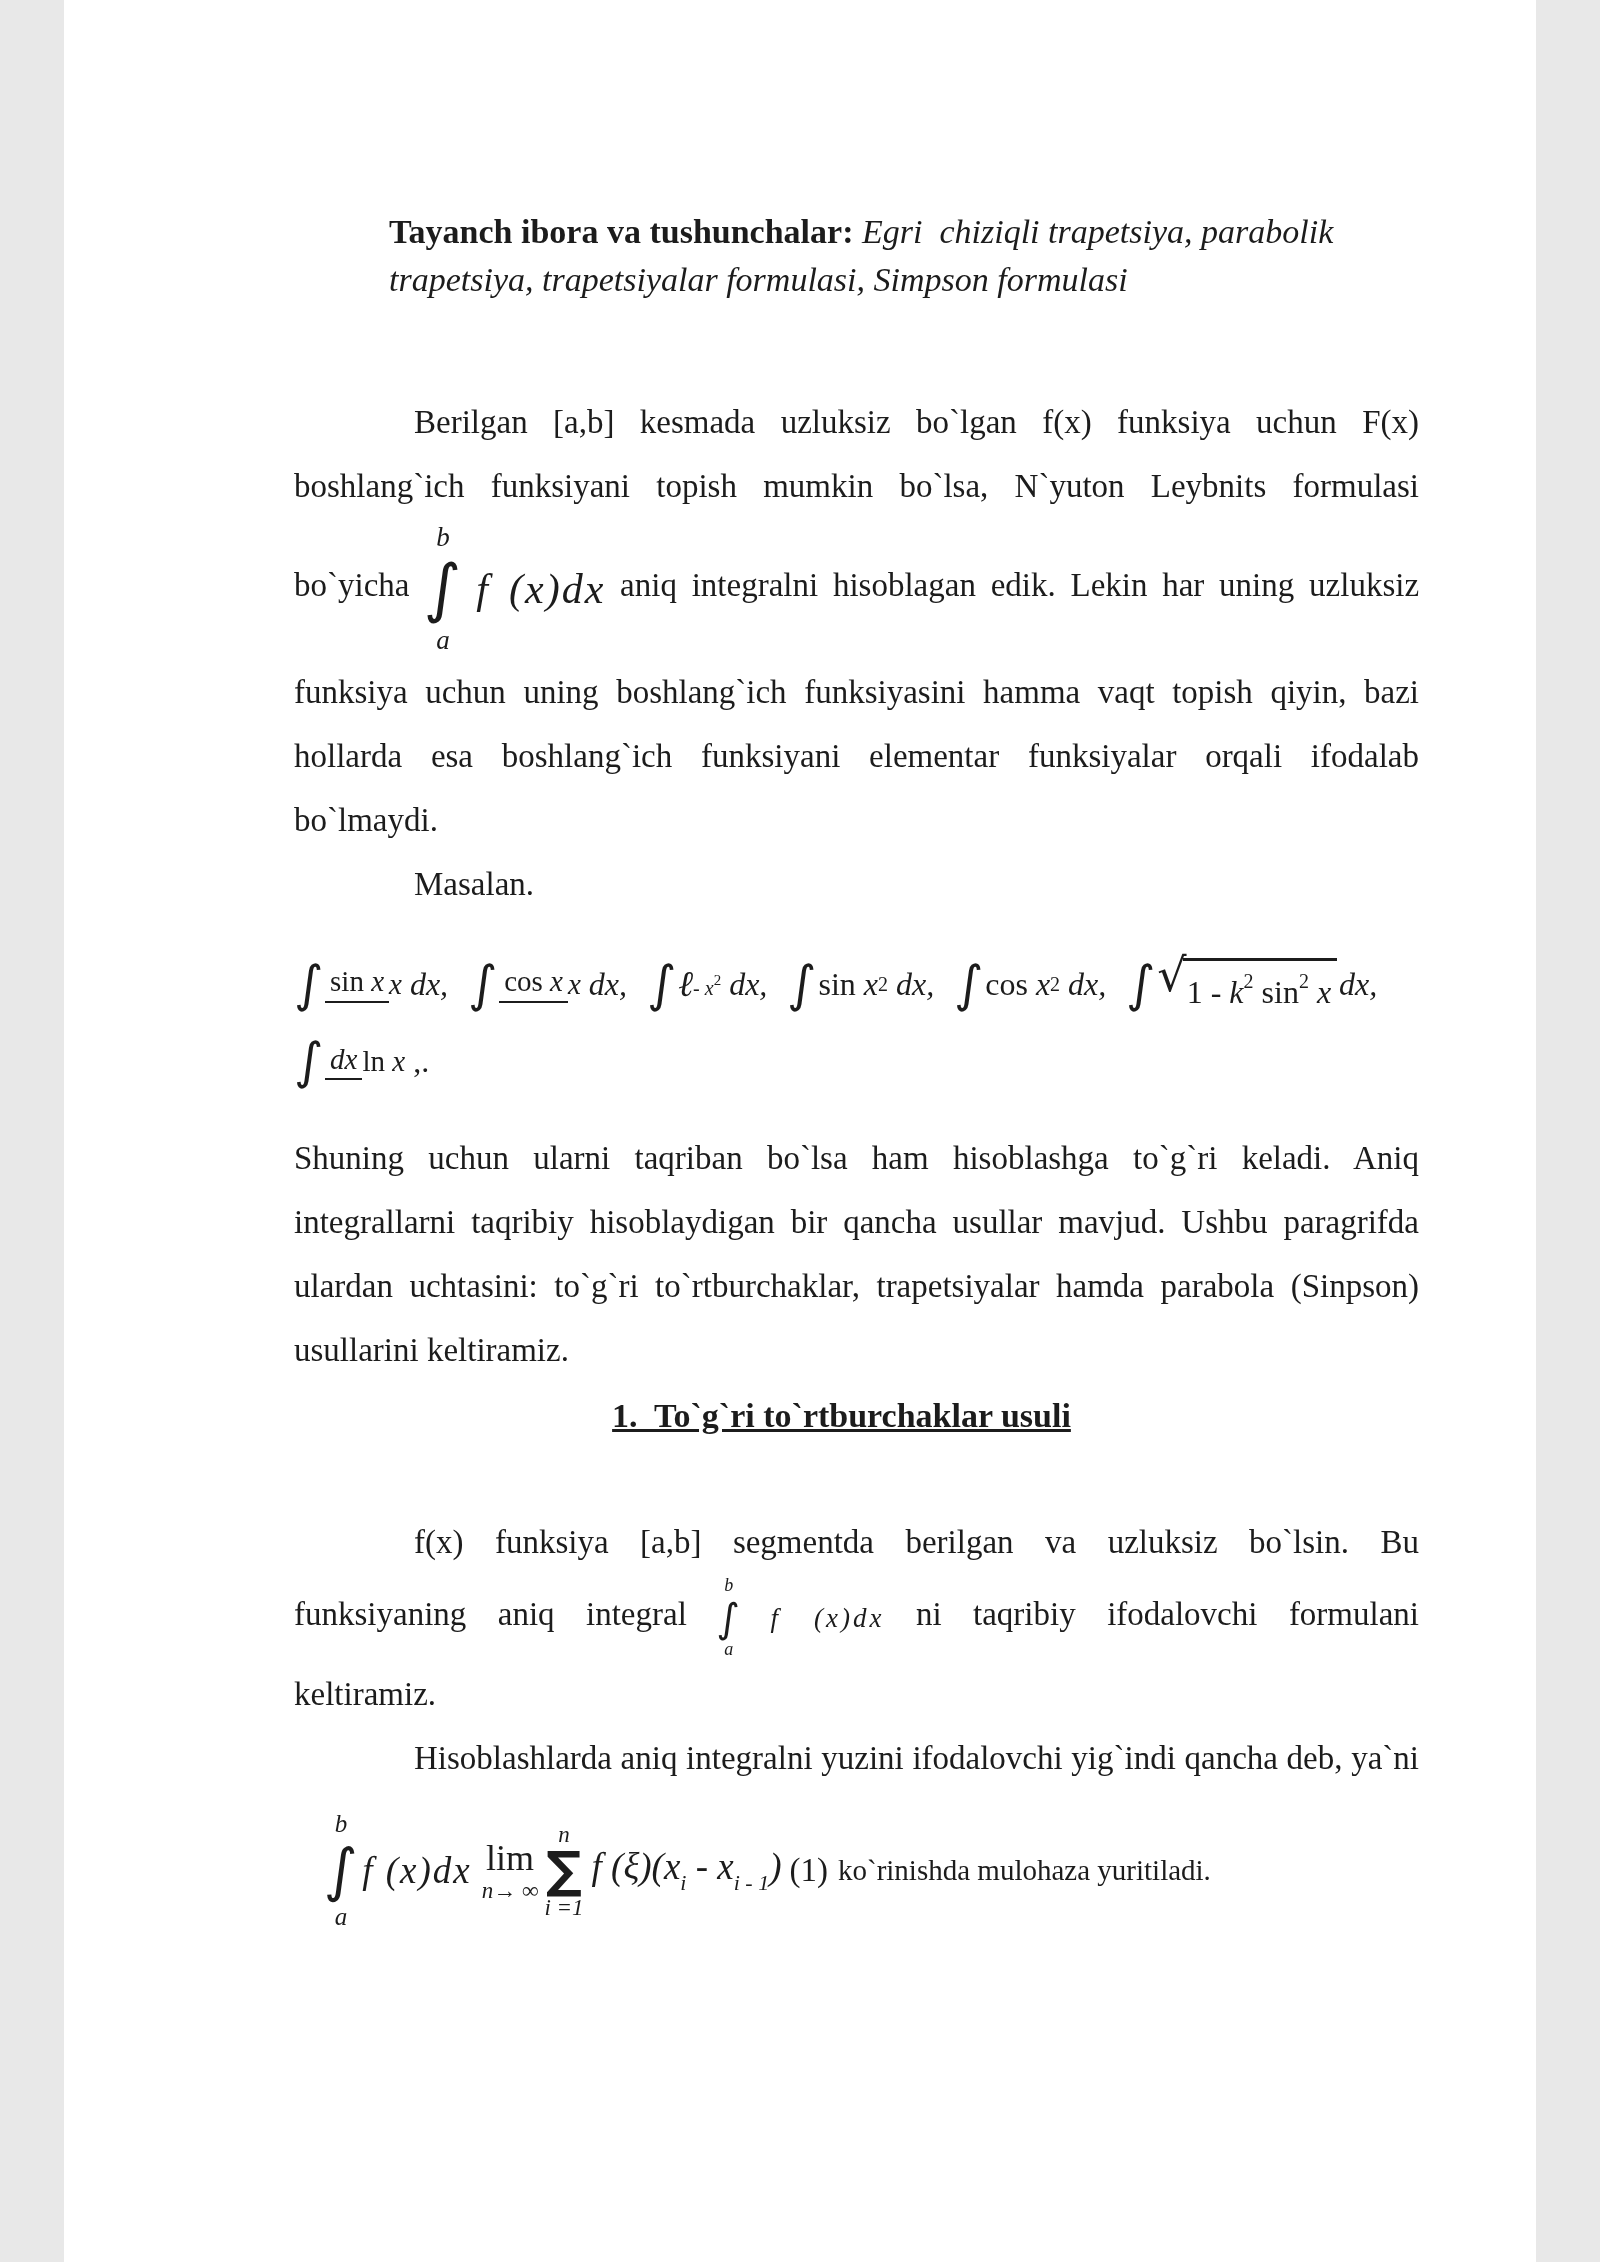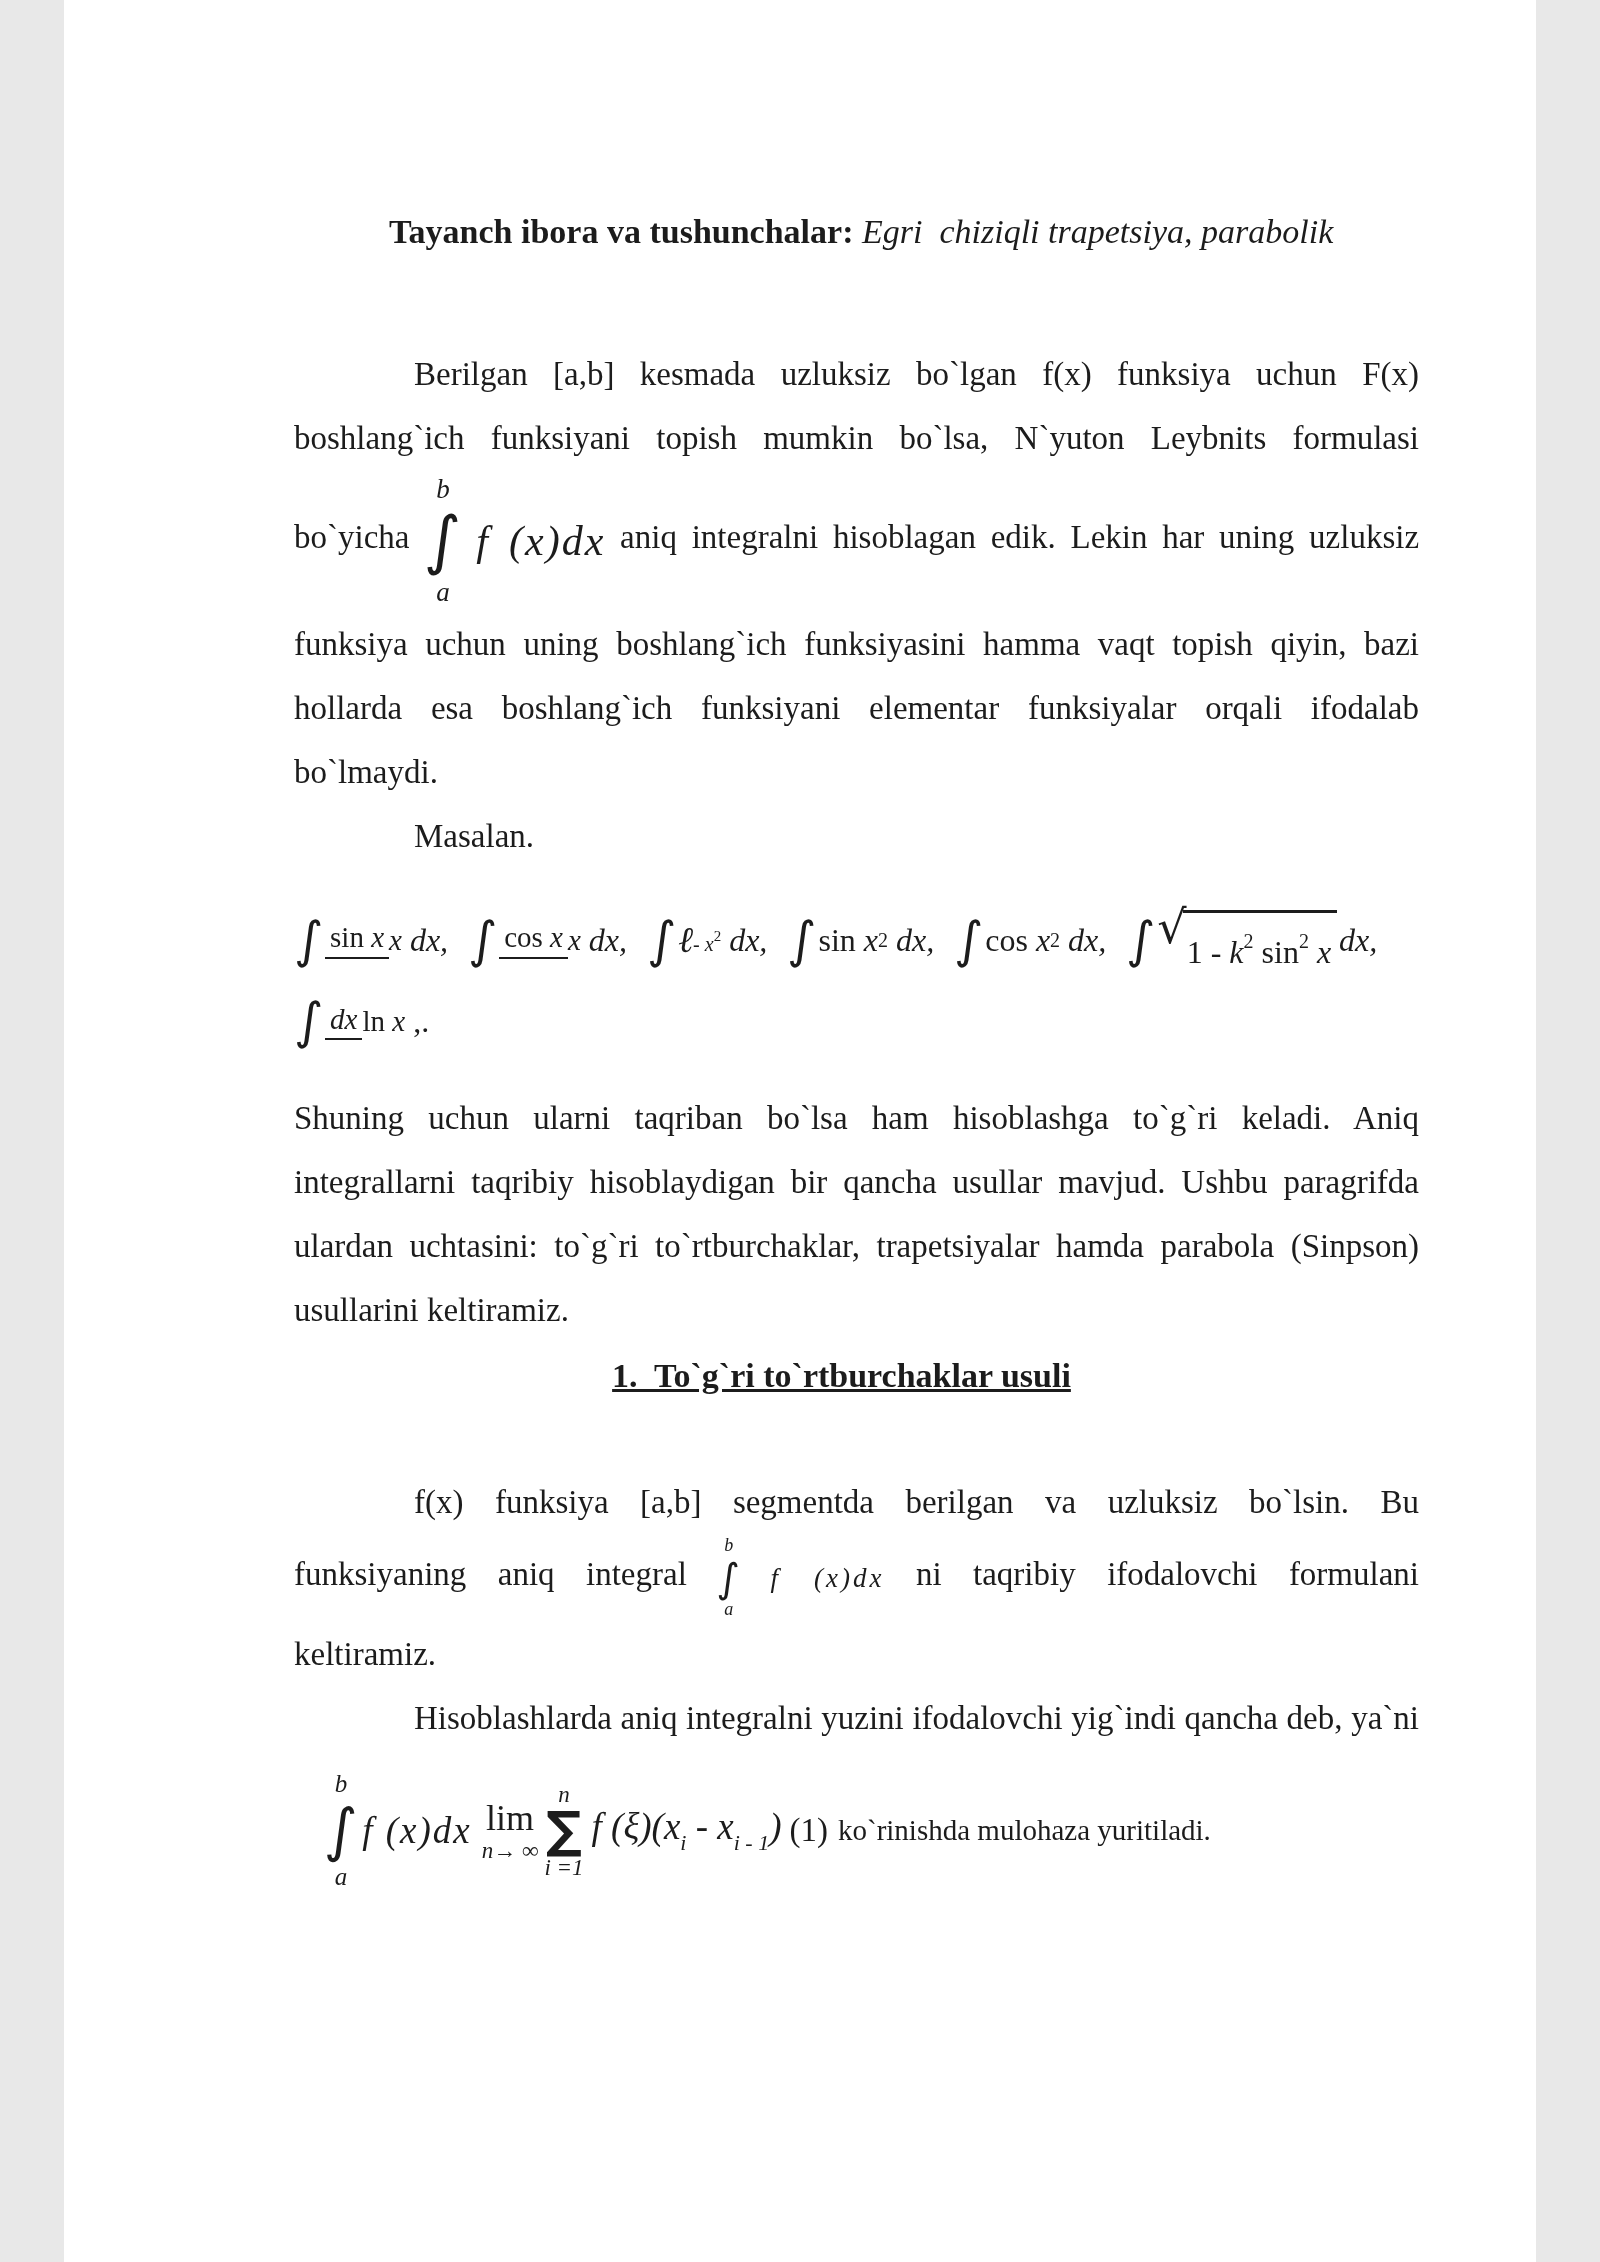--- a/index.html
+++ b/index.html
@@ -64,21 +64,21 @@
   .tail{margin-left:8px;}
   .sup1{font-size:20px;vertical-align:15px;line-height:0;font-style:italic;}
   .supn{font-size:20px;vertical-align:15px;line-height:0;font-style:normal;}
   .sup2{font-size:15px;vertical-align:10px;line-height:0;font-style:normal;}
   .base{font-size:36px;}
   .sqrt{display:inline-flex;align-items:flex-start;}
   .rsign{
     font-family:"DejaVu Sans",sans-serif;font-style:normal;
     font-size:46px;line-height:1;margin:-6px -4px 0 0;
   }
-  .rad{border-top:3px solid #1c1c1c;padding:22px 6px 0 4px;line-height:1.1;white-space:pre;}
+  .rad{border-top:3px solid #1c1c1c;padding:14px 6px 0 4px;line-height:1.1;white-space:pre;}
 
   
   .heading{
     text-align:center;font-weight:bold;font-size:34px;
     line-height:64px;margin:2px 30px 0 0;white-space:pre-wrap;text-decoration:underline;
   }
 
   .sect{margin-top:62px;}
 
   
@@ -113,20 +113,21 @@
   .ftag{font-size:33px;margin-left:8px;white-space:nowrap;}
   .ftail{font-size:29px;margin-left:10px;white-space:nowrap;}
 </style>
 </head>
 <body>
 
 <div class="page">
 
   <div class="kv">
     <p class="kvline"><b class="kvb keep">Tayanch ibora va tushunchalar:</b> <i class="keep">Egri  chiziqli trapetsiya, parabolik</i></p>
+    <p class="kvline"><i class="keep">trapetsiya, trapetsiyalar formulasi, Simpson formulasi</i></p>
   </div>
 
   <div>
     <p class="jl ind">Berilgan [a,b] kesmada uzluksiz bo`lgan f(x) funksiya uchun F(x)</p>
     <p class="jl">boshlang`ich funksiyani topish mumkin bo`lsa, N`yuton Leybnits formulasi</p>
     <p class="jl">
       <span>bo`yicha</span>
       <span class="bigint">
         <span class="blim">b</span>
         <span class="bsign">∫</span>

